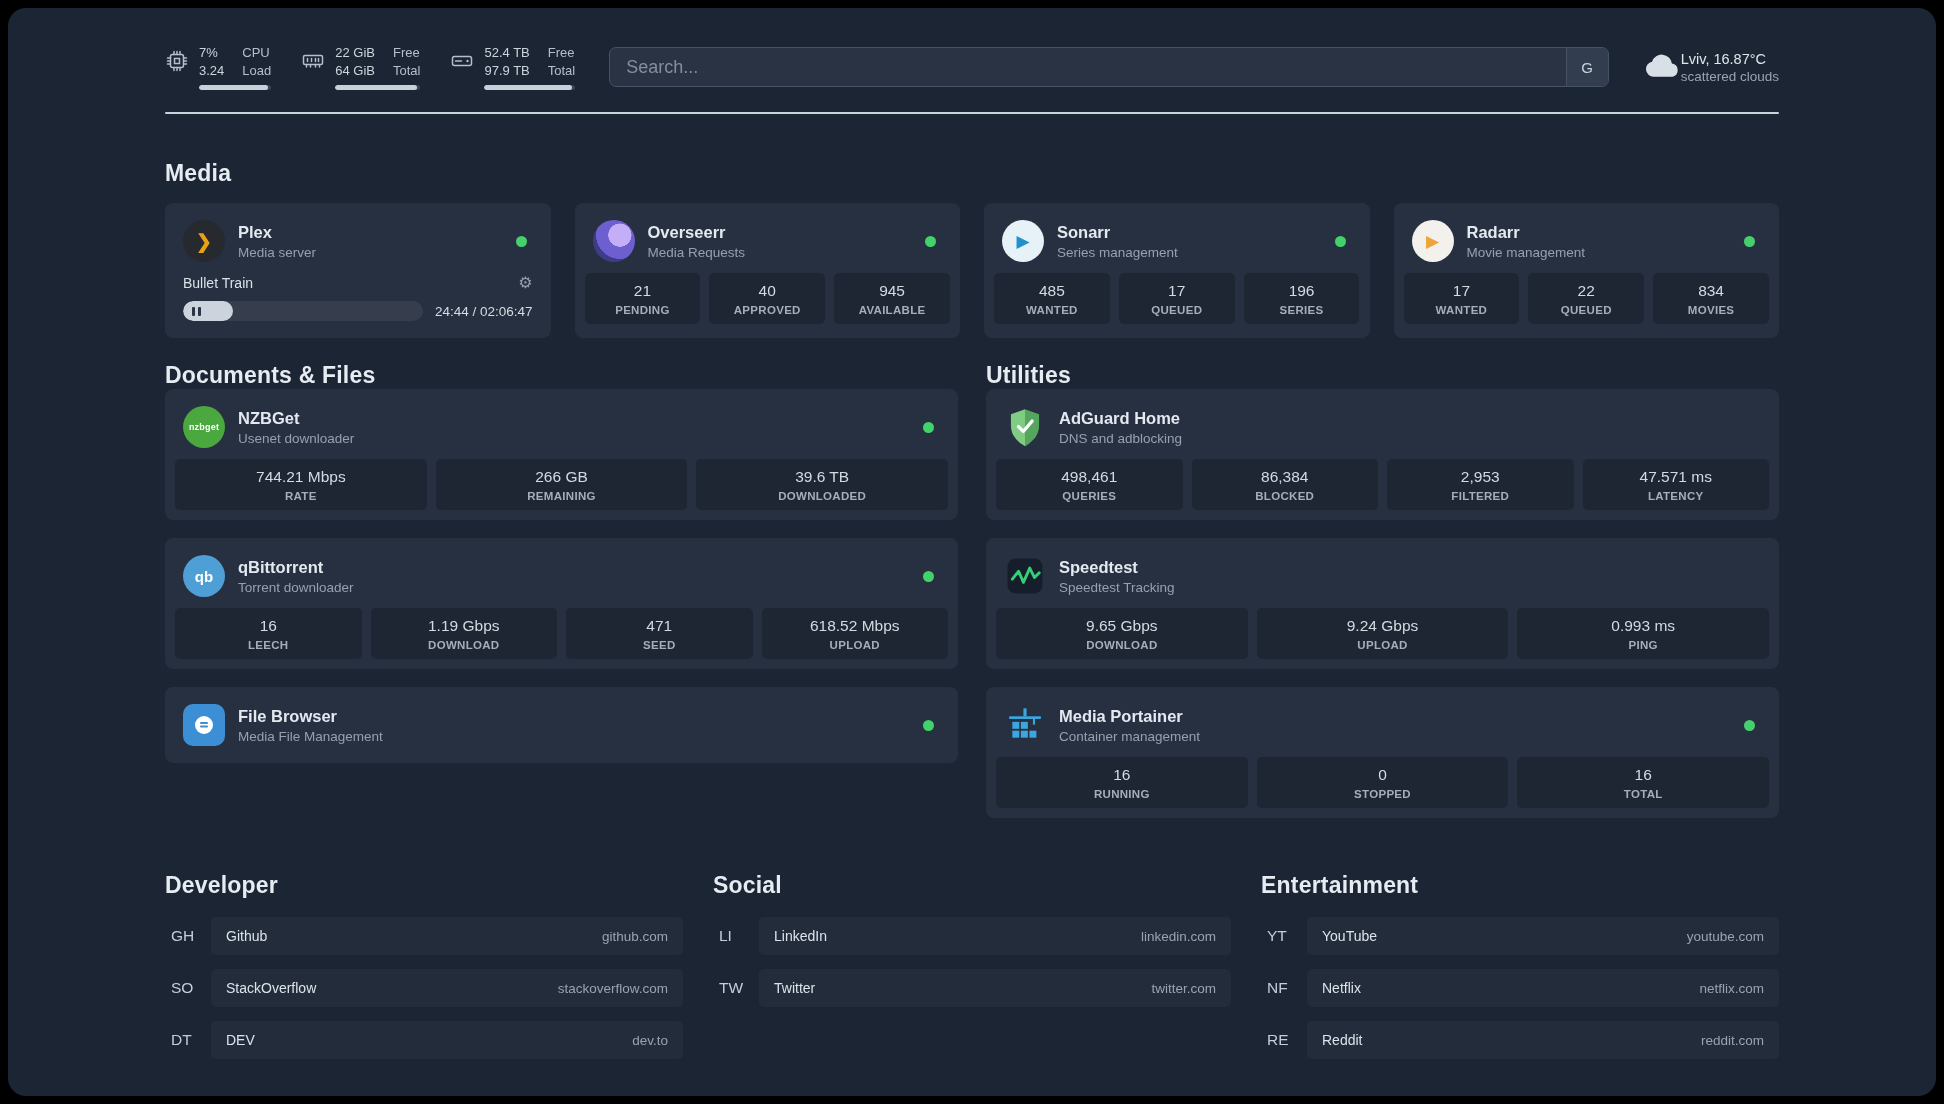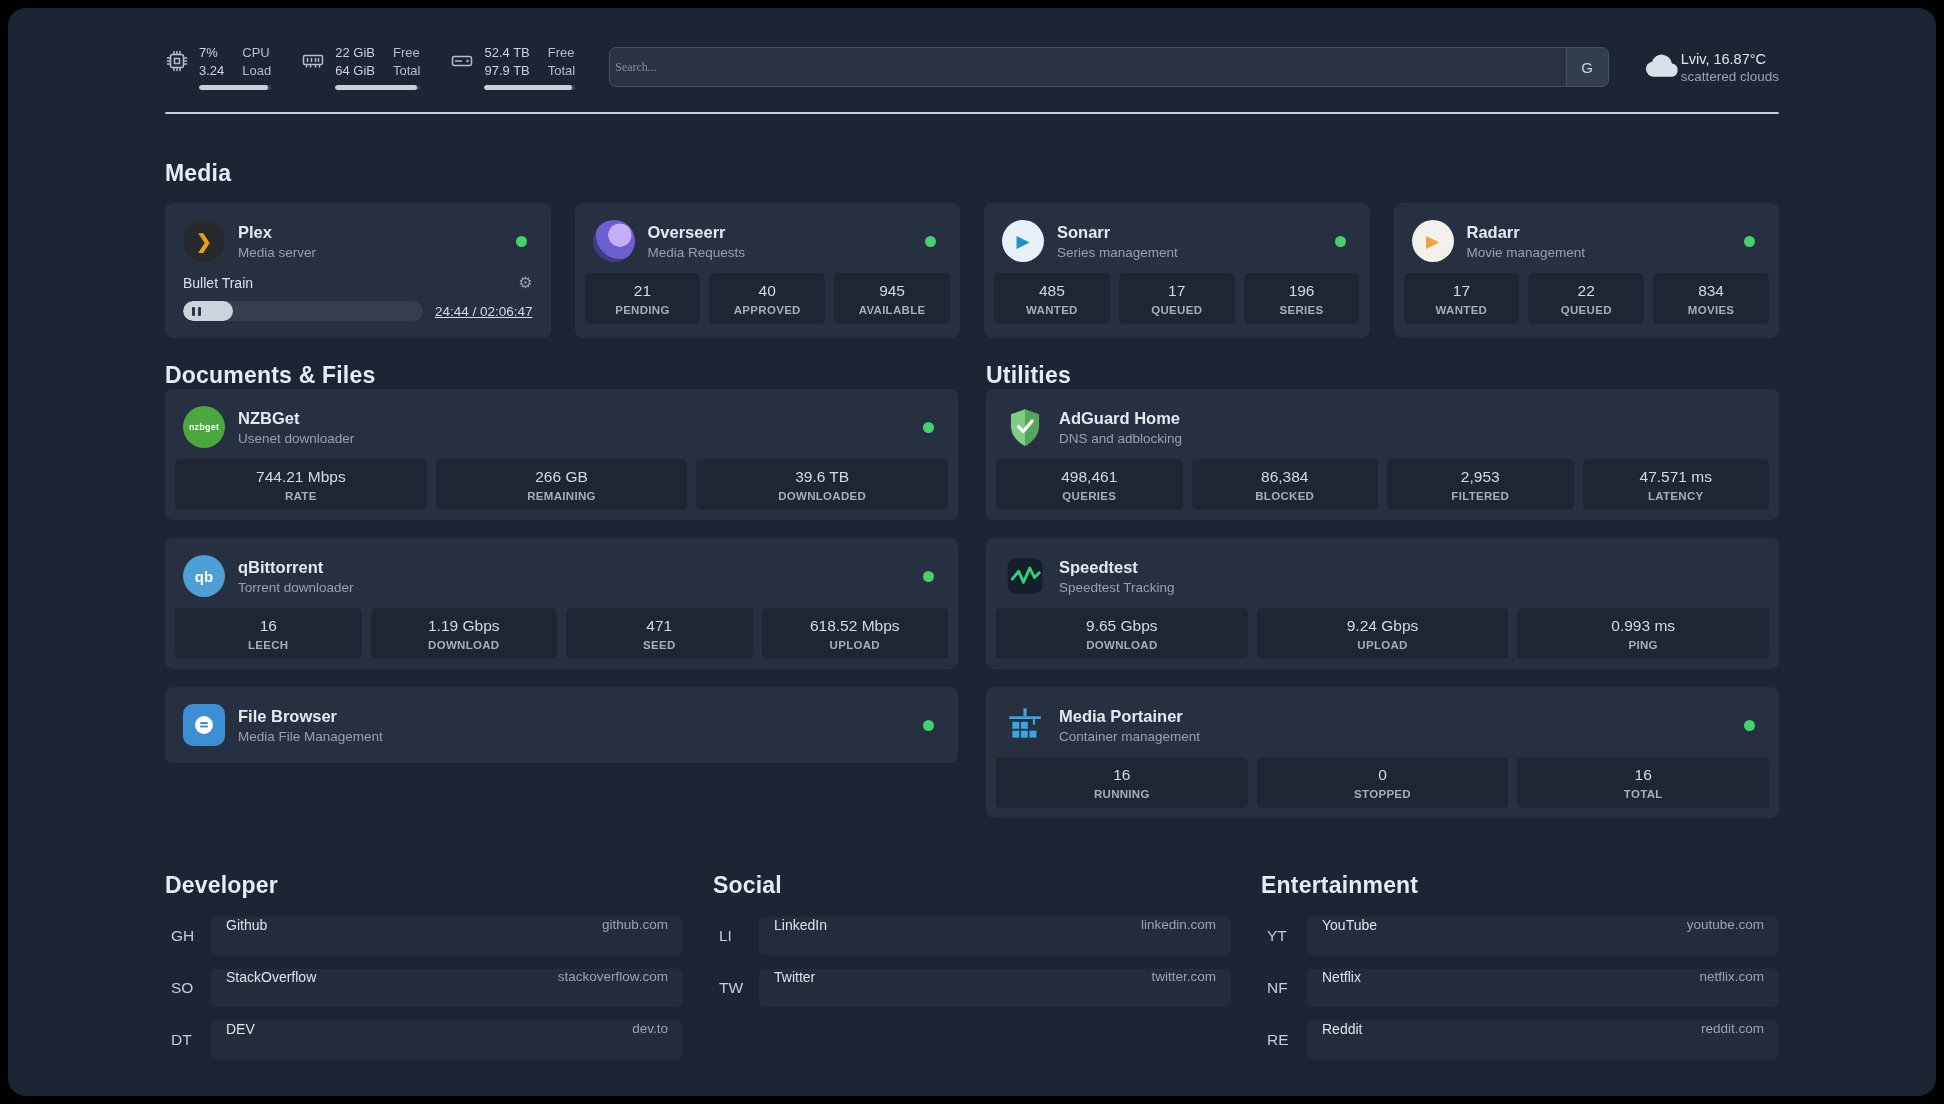--- a/index.html
+++ b/index.html
@@ -12,21 +12,21 @@
   .resources { display:flex; gap:30px; align-items:flex-start; }
   .res { display:flex; gap:10px; align-items:flex-start; }
   .res-icon { margin-top:5px; display:inline-flex; }
   .res-cols { display:flex; gap:18px; }
   .res-col { display:flex; flex-direction:column; font-size:13px; line-height:1.4; color:#ccd3dd; }
   .res-col.labs { color:#b6beca; }
   .res-bar { height:5px; border-radius:3px; background:#3a4456; margin-top:5px; overflow:hidden; }
   .res-bar i { display:block; height:100%; width:96%; background:#c9d0da; border-radius:3px; }
 
   .search { flex:1; display:flex; height:40px; margin:0 34px; background:#2a3344; border:1px solid #475165; border-radius:7px; align-items:stretch; overflow:hidden; }
-  .search input { flex:1; background:transparent; border:none; outline:none; color:#dde3eb; padding:0 5px; font-size:12px; font-family:Liberation Serif, serif; }
+  .search input { flex:1; background:transparent; border:none; outline:none; color:#dde3eb; padding:0 16px; font-size:18px; font-family:Liberation Sans, sans-serif; }
   .search input::placeholder { color:#848e9d; }
   .search-g { width:42px; display:flex; align-items:center; justify-content:center; background:#333d50; border:none; border-left:1px solid #475165; color:#ccd3dd; font-size:15px; cursor:pointer; font-family:"Liberation Sans", sans-serif; }
 
   .weather { display:flex; align-items:center; }
   .weather-text { display:flex; flex-direction:column; }
   .weather-loc { font-size:14.5px; color:#dfe5ec; }
   .weather-cond { font-size:13.5px; color:#99a3b2; margin-top:2px; }
 
   .divider { height:2px; background:#d8dfe8; opacity:.92; border-radius:1px; margin-top:22px; }
 
@@ -50,21 +50,21 @@
 
   
   .player { padding:0 8px 7px; }
   .player-title-row { display:flex; justify-content:space-between; align-items:center; font-size:14px; color:#dbe1e9; margin-bottom:9px; }
   .gear { color:#939dac; font-size:16px; cursor:pointer; }
   .player-row { display:flex; align-items:center; gap:12px; }
   .ptrack { flex:1; height:20px; background:rgba(255,255,255,.07); border-radius:10px; overflow:hidden; }
   .pfill { height:100%; background:#ccd3dc; border-radius:10px; display:flex; align-items:center; padding-left:9px; min-width:34px; }
   .pause { display:flex; gap:3px; cursor:pointer; }
   .pause i { width:3px; height:9px; background:#2b3442; border-radius:1px; }
-  .ptime { font-size:13.5px; color:#d6dce4; white-space:nowrap;text-decoration:underline; }
+  .ptime { font-size:13.5px; color:#d6dce4; white-space:nowrap; }
 
   
   .icon-plex { background:#26292e; border-radius:50%; }
   .plex-chev { color:#e8a117; font-size:19px; font-weight:700; line-height:1; }
   .icon-overseerr { border-radius:50%; background:radial-gradient(circle at 64% 36%, #c3aef7 0 30%, #6e5fd0 31% 62%, #3d3c85 63%); }
   .icon-sonarr { border-radius:50%; background:#e7f1f8; }
   .sonarr-glyph { color:#2191cc; font-size:17px; line-height:1; }
   .icon-radarr { border-radius:50%; background:#f3f1ec; }
   .radarr-glyph { color:#f0a339; font-size:17px; line-height:1; }
   .icon-nzbget { border-radius:50%; background:#4aa83e; color:#fff; font-size:9px; font-weight:700; letter-spacing:.2px; }
@@ -74,21 +74,21 @@
   
   .columns { display:grid; grid-template-columns:1fr 1fr; gap:28px; margin-top:24px; }
   .col-title { }
   .col-stack { display:flex; flex-direction:column; gap:18px; }
 
   
   .bookmarks { display:grid; grid-template-columns:repeat(3,1fr); gap:30px; margin-top:54px; padding-bottom:34px; }
   .bm-title { margin-bottom:18px; }
   .bm-row { display:flex; align-items:center; margin-bottom:14px; }
   .bm-abbr { width:46px; flex:0 0 46px; font-size:15.5px; color:#c6cdd7; padding-left:6px; }
-  .bm-pill { flex:1; height:38px; background:#232c3b; border-radius:5px; display:flex; justify-content:space-between; padding:0 15px; cursor:pointer; }
+  .bm-pill { flex:1; height:38px; background:#232c3b; border-radius:5px; display:flex; align-items:center; justify-content:space-between; padding:0 15px; cursor:pointer; }
   .bm-name { font-size:14px; color:#dde3eb; }
   .bm-domain { font-size:13.5px; color:#99a3b2; }
 </style>
 </head>
 <body>
 
 <div class="page">
   <div class="content">
 
     <header class="topbar">

